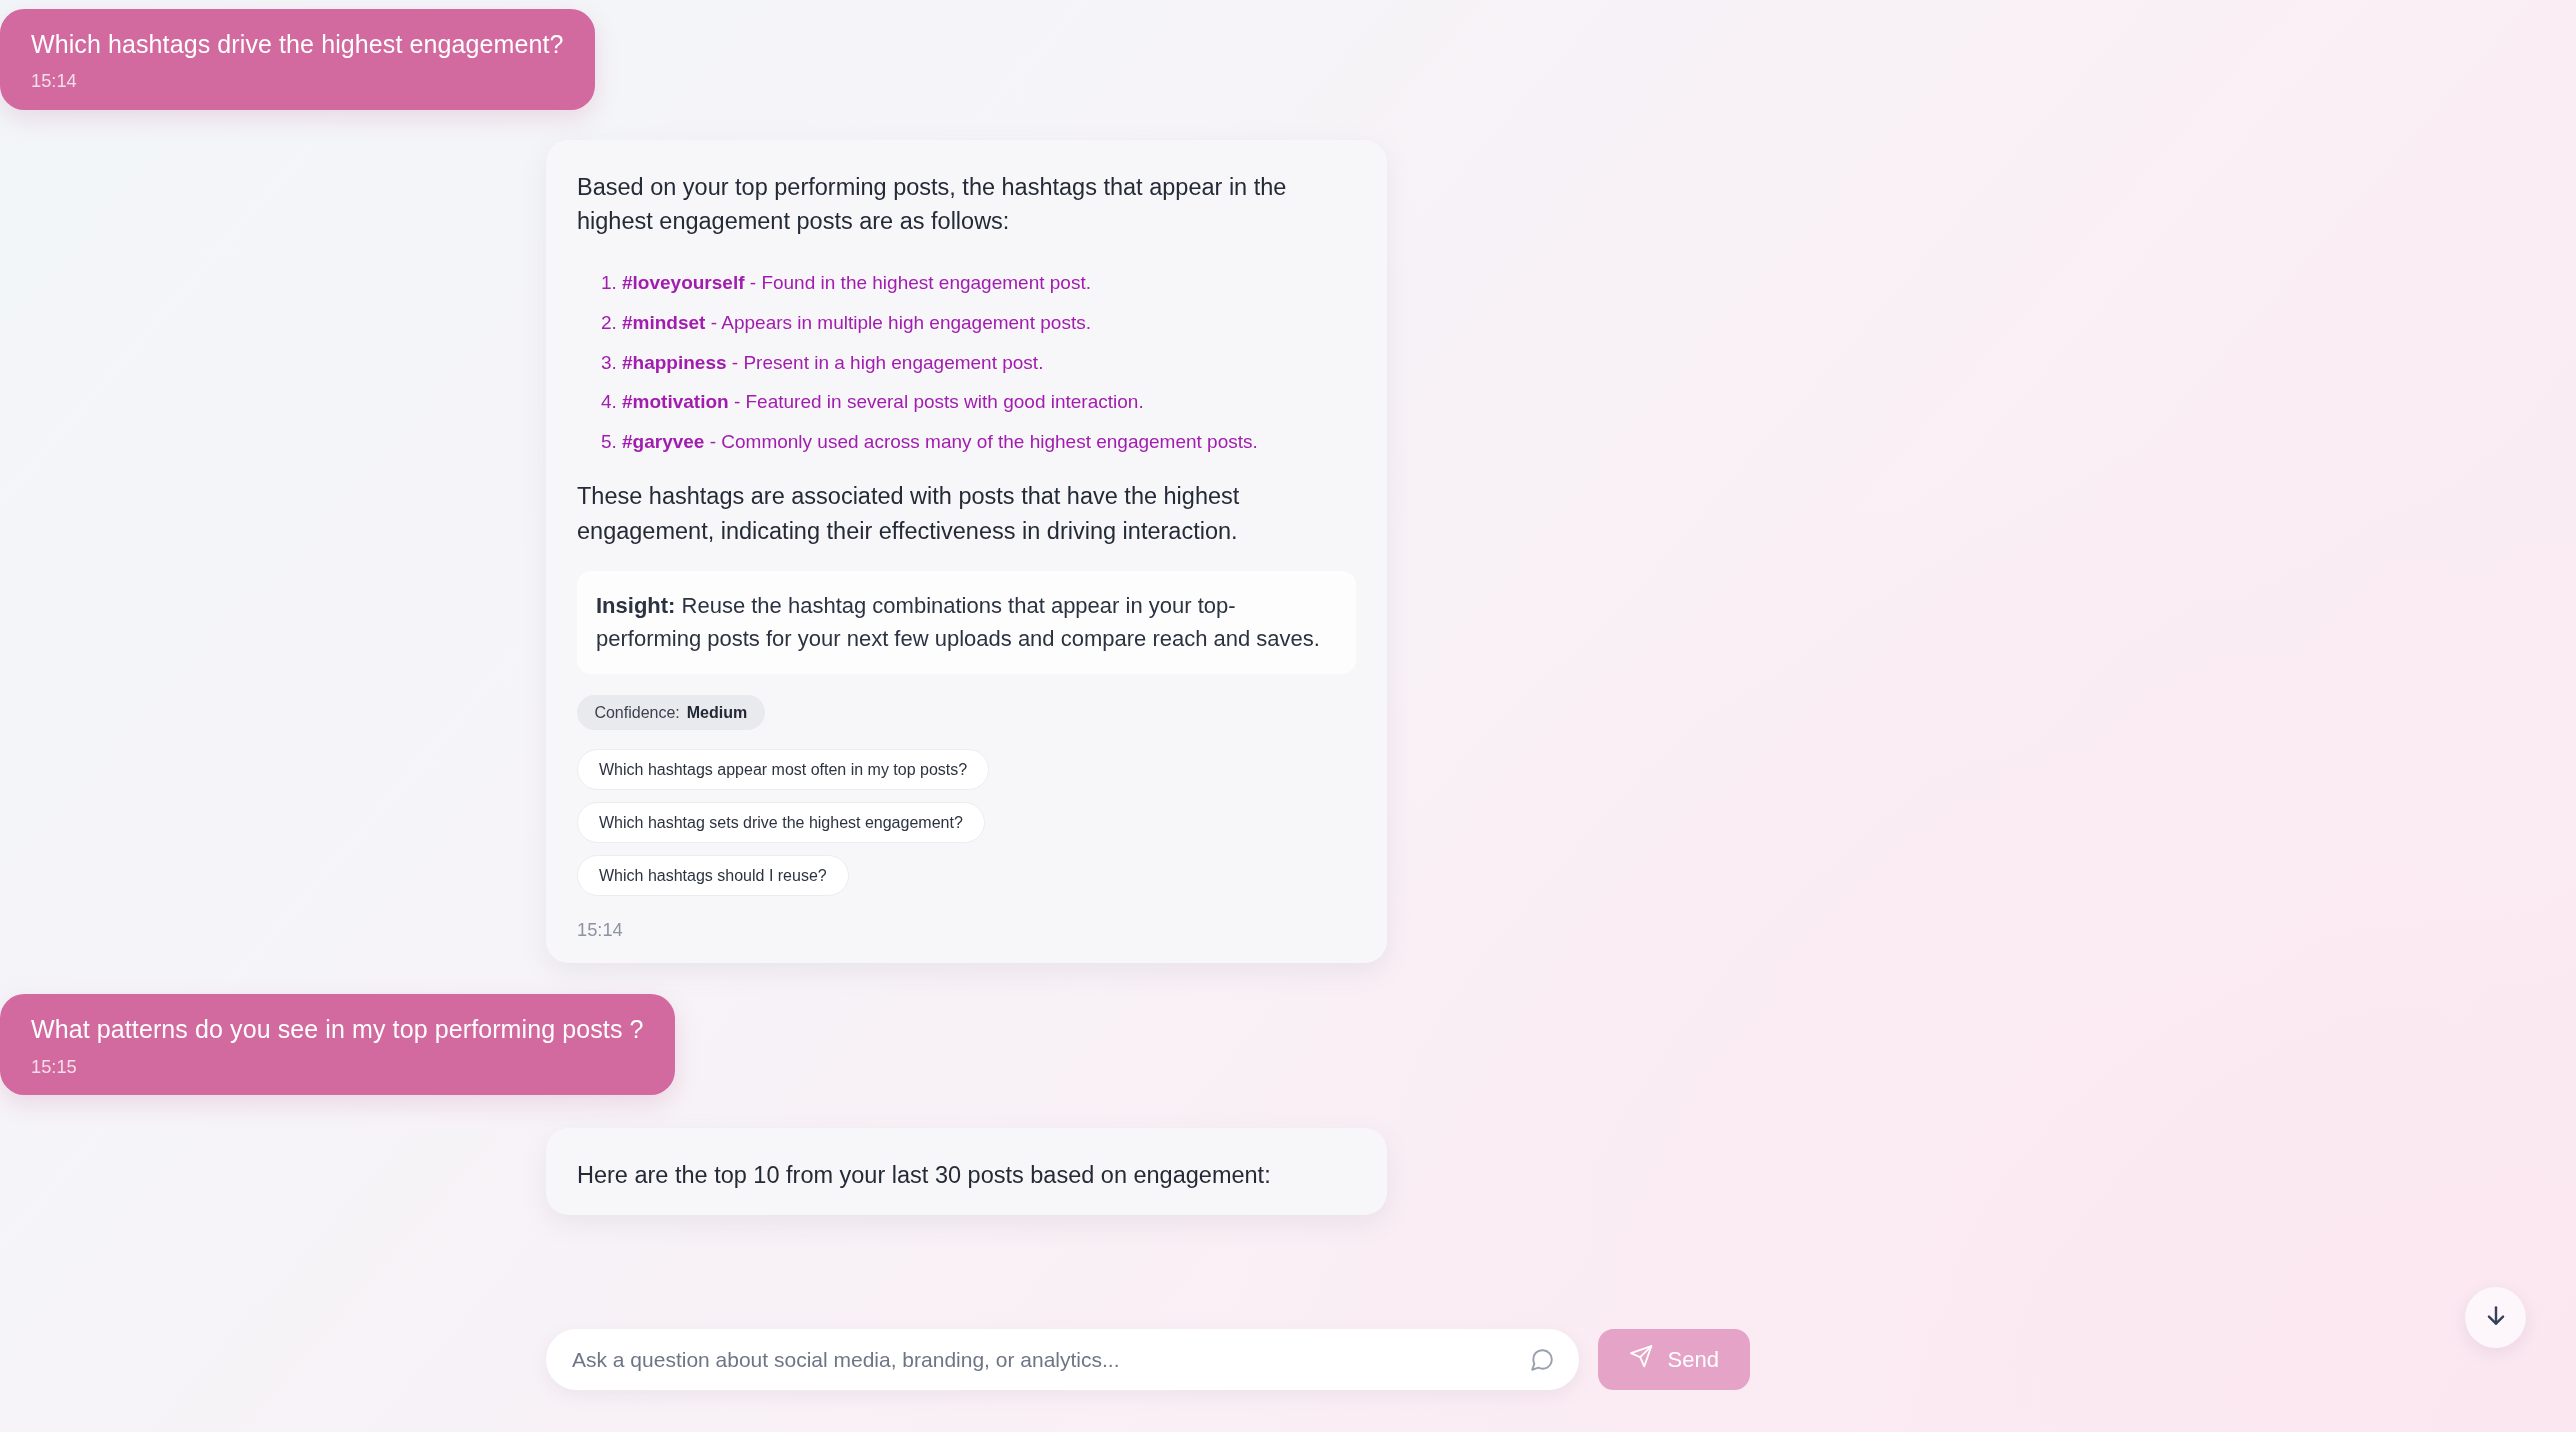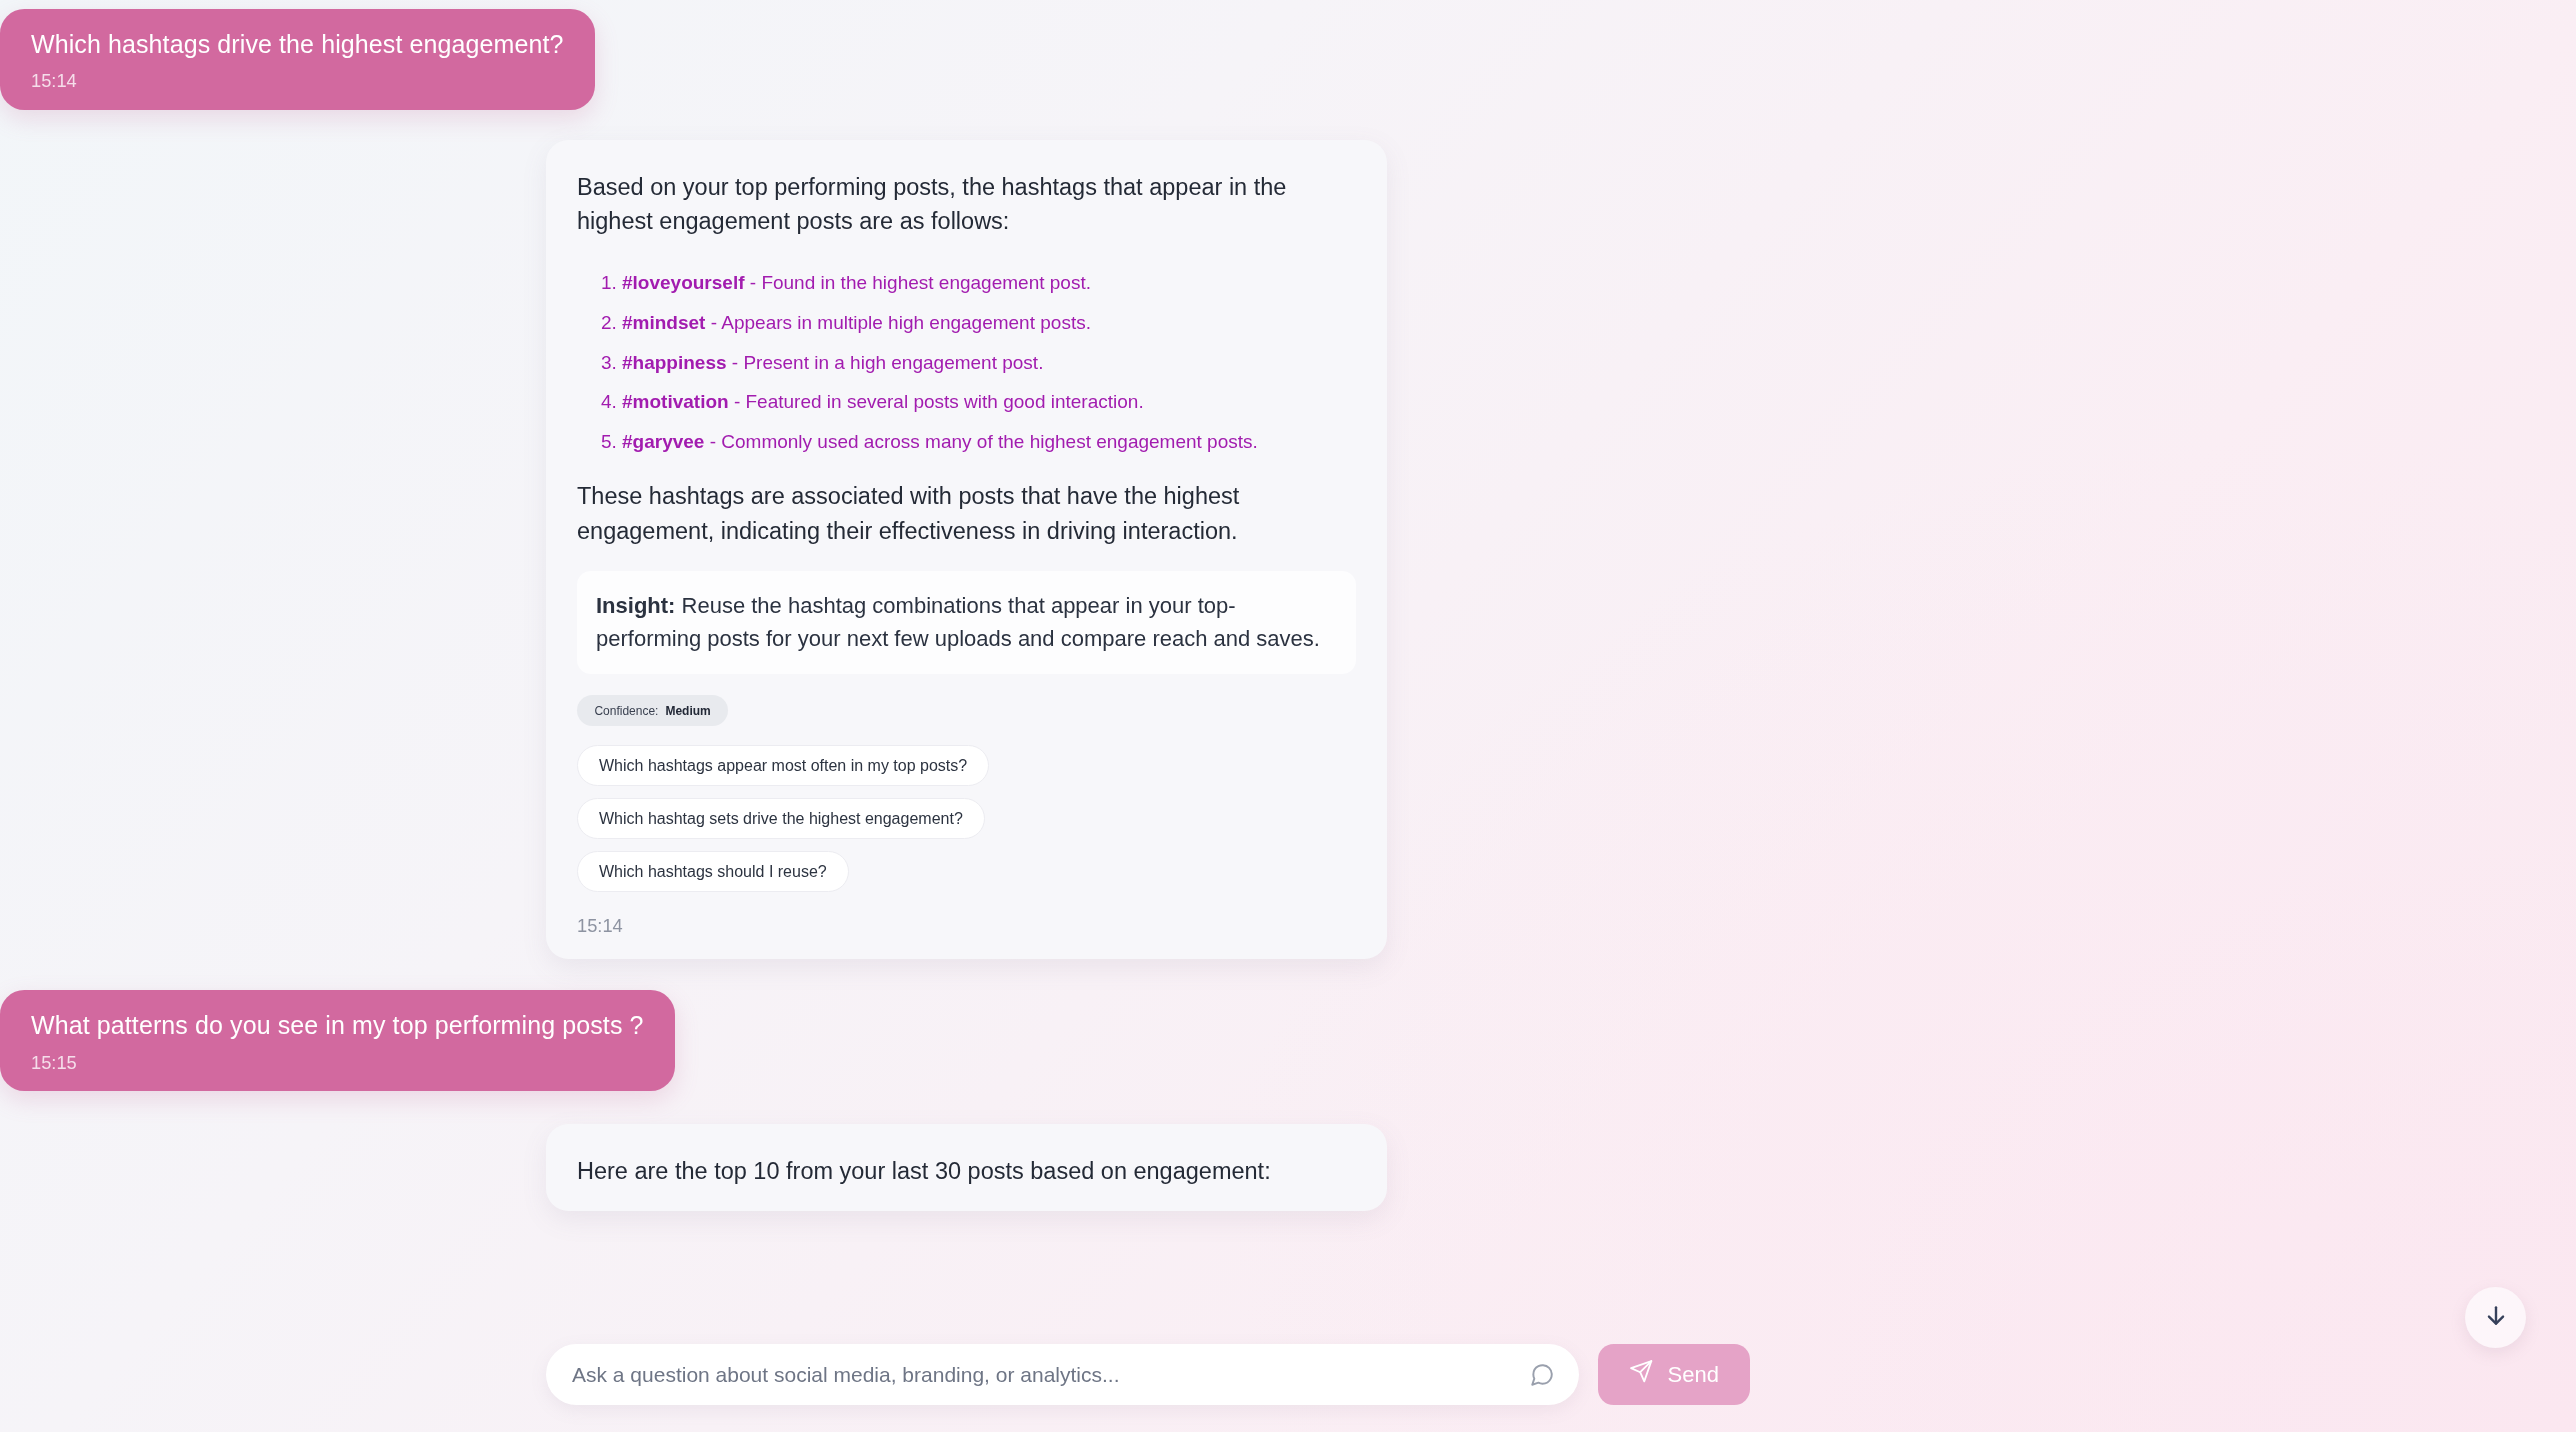--- a/index.html
+++ b/index.html
@@ -109,21 +109,21 @@
 
   
   .confidence {
     display: inline-flex;
     align-items: center;
     gap: 7px;
     margin-top: 21px;
     background: #e8eaee;
     border-radius: 869px;
     padding: 8.7px 17.4px;
-    font-size: 12px;
+    font-size: 16px;
     color: #3a4150;
   }
   .confidence b { font-weight: 700; color: #222836; }
 
   
   .chips { margin-top: 19px; display: flex; flex-direction: column; align-items: flex-start; gap: 12.2px; }
   .chip {
     background: #ffffff;
     border: 0.9px solid #ececf1;
     border-radius: 869px;
@@ -137,21 +137,21 @@
   .a-time {
     margin-top: 22.6px;
     font-size: 18.3px;
     color: #8d93a1;
   }
 
   
   .composer {
     position: absolute;
     left: 546px;
-    bottom: 27px;
+    bottom: 42px;
     width: 1204px;
     display: flex;
     align-items: center;
     gap: 19px;
   }
   .input-wrap {
     position: relative;
     flex: 1;
     background: #ffffff;
     border-radius: 869px;

